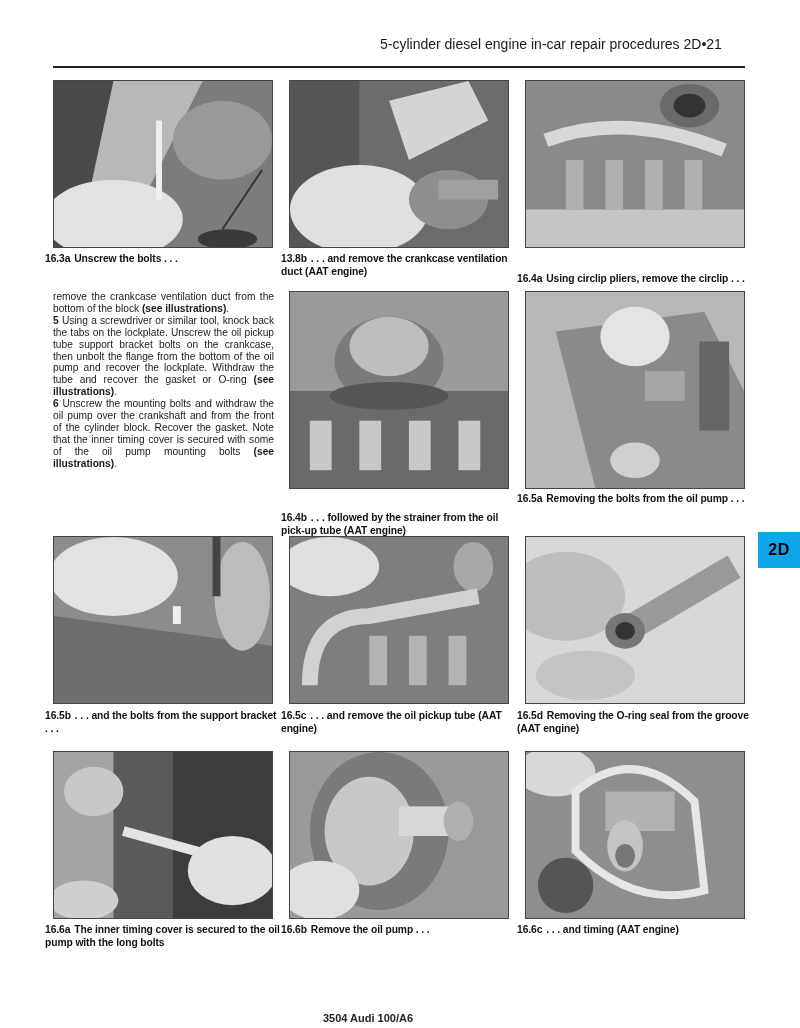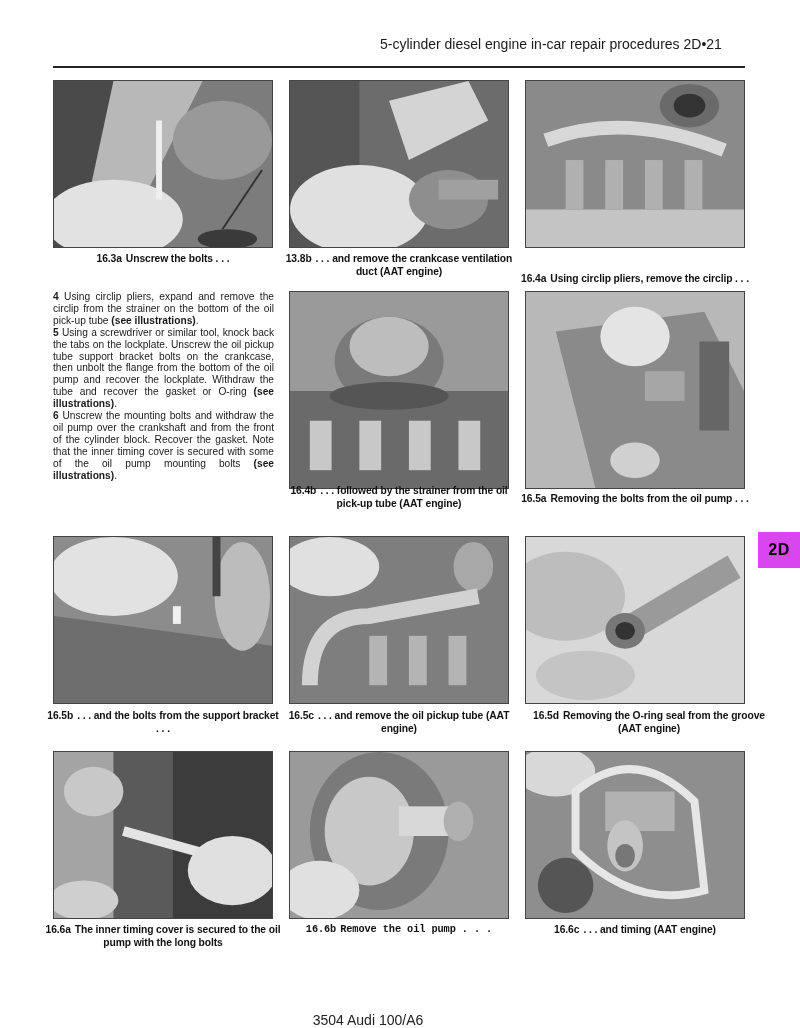--- a/index.html
+++ b/index.html
@@ -15,44 +15,44 @@
     position: absolute; left: 53px; top: 66px; width: 692px; height: 2px; background: #222;
   }
 
   .photo {
     position: absolute; width: 220px; border: 1px solid #444;
     overflow: hidden; background: #8a8a8a;
   }
   .photo svg { display: block; width: 100%; height: 100%; }
 
   .caption {
-    position: absolute; width: 236px; text-align: center;
+    position: absolute; width: 236px; 
     font-family: "Liberation Sans", sans-serif; font-weight: bold;
     font-size: 10.3px; line-height: 13px; color: #111;
     letter-spacing: -0.1px;
   }
   .caption .num { margin-right: 4px; }
 
   .body-text {
     position: absolute; left: 53px; top: 291px; width: 221px;
     font-size: 10.2px; line-height: 11.9px; text-align: justify; color: #1a1a1a;
   }
   .body-text p { margin: 0; }
   .body-text .para-num { font-weight: bold; }
   .body-text .ref { font-weight: bold; }
 
   .section-tab {
     position: absolute; left: 758px; top: 532px; width: 42px; height: 36px;
-    background: #d946ef; display: flex; align-items: center; justify-content: center;
+    background: #0ea5e9; display: flex; align-items: center; justify-content: center;
     font-weight: bold; font-size: 16px; color: #000; letter-spacing: 0.5px;
   }
 
   .footer {
     position: absolute; left: 0; top: 1012px; width: 736px; text-align: center;
-    font-size: 14px; color: #222;
+    font-size: 11px; color: #222; font-weight: bold;
   }
 </style>
 </head>
 <body>
 
 <div class="header-title">5-cylinder diesel engine in-car repair procedures  2D•21</div>
 <div class="header-rule"></div>
 
 <div class="photo" style="left:53px; top:80px; height:168px;">
   <svg viewBox="0 0 220 168" preserveAspectRatio="none">
@@ -94,21 +94,21 @@
   <span class="num">16.3a</span><span>Unscrew the bolts  . . .</span>
 </div>
 <div class="caption" style="left:281px; top:252px;">
   <span class="num">13.8b</span><span>. . . and remove the crankcase ventilation duct (AAT engine)</span>
 </div>
 <div class="caption" style="left:517px; top:252px;margin-top:20px;">
   <span class="num">16.4a</span><span>Using circlip pliers, remove the circlip  . . .</span>
 </div>
 
 <div class="body-text">
-  <p><span class="para-num">4</span><span> Using circlip pliers, expand and remove the circlip from the strainer on the bottom of the oil pick-up tube </span><span class="ref">(see illustrations)</span>.</p>
+  <p><span>remove the crankcase ventilation duct from the bottom of the block </span><span class="ref">(see illustrations)</span>.</p>
   <p><span class="para-num">5</span><span> Using a screwdriver or similar tool, knock back the tabs on the lockplate. Unscrew the oil pickup tube support bracket bolts on the crankcase, then unbolt the flange from the bottom of the oil pump and recover the lockplate. Withdraw the tube and recover the gasket or O-ring </span><span class="ref">(see illustrations)</span>.</p>
   <p><span class="para-num">6</span><span> Unscrew the mounting bolts and withdraw the oil pump over the crankshaft and from the front of the cylinder block. Recover the gasket. Note that the inner timing cover is secured with some of the oil pump mounting bolts </span><span class="ref">(see illustrations)</span>.</p>
 </div>
 
 <div class="photo" style="left:289px; top:291px; height:198px;">
   <svg viewBox="0 0 220 198" preserveAspectRatio="none">
     <rect width="220" height="198" fill="#9a9a9a"></rect>
     <rect x="0" y="100" width="220" height="98" fill="#6a6a6a"></rect>
     <ellipse cx="100" cy="70" rx="55" ry="45" fill="#7a7a7a"></ellipse>
     <ellipse cx="100" cy="55" rx="40" ry="30" fill="#bdbdbd"></ellipse>
@@ -123,21 +123,21 @@
   <svg viewBox="0 0 220 198" preserveAspectRatio="none">
     <rect width="220" height="198" fill="#b8b8b8"></rect>
     <polygon points="30,40 180,20 220,100 220,198 70,198" fill="#8a8a8a"></polygon>
     <ellipse cx="110" cy="45" rx="35" ry="30" fill="#e4e4e4"></ellipse>
     <rect x="175" y="50" width="30" height="90" fill="#666"></rect>
     <ellipse cx="110" cy="170" rx="25" ry="18" fill="#d0d0d0"></ellipse>
     <rect x="120" y="80" width="40" height="30" fill="#a6a6a6"></rect>
   </svg>
 </div>
 
-<div class="caption" style="left:281px; top:484px;">
+<div class="caption" style="left:281px; top:511px;">
   <span class="num">16.4b</span><span>. . . followed by the strainer from the oil pick-up tube (AAT engine)</span>
 </div>
 <div class="caption" style="left:517px; top:492px;">
   <span class="num">16.5a</span><span>Removing the bolts from the oil pump  . . .</span>
 </div>
 
 <div class="section-tab">2D</div>
 
 <div class="photo" style="left:53px; top:536px; height:168px;">
   <svg viewBox="0 0 220 168" preserveAspectRatio="none">
@@ -170,21 +170,21 @@
     <ellipse cx="60" cy="140" rx="50" ry="25" fill="#c4c4c4"></ellipse>
   </svg>
 </div>
 
 <div class="caption" style="left:45px; top:709px;">
   <span class="num">16.5b</span><span>. . . and the bolts from the support bracket  . . .</span>
 </div>
 <div class="caption" style="left:281px; top:709px;">
   <span class="num">16.5c</span><span>. . . and remove the oil pickup tube (AAT engine)</span>
 </div>
-<div class="caption" style="left:517px; top:709px;margin-left:14px;">
+<div class="caption" style="left:517px; top:709px;">
   <span class="num">16.5d</span><span>Removing the O-ring seal from the groove (AAT engine)</span>
 </div>
 
 <div class="photo" style="left:53px; top:751px; height:168px;">
   <svg viewBox="0 0 220 168" preserveAspectRatio="none">
     <rect width="220" height="168" fill="#5a5a5a"></rect>
     <rect x="0" y="0" width="60" height="168" fill="#a4a4a4"></rect>
     <rect x="120" y="0" width="100" height="168" fill="#3c3c3c"></rect>
     <path d="M70 80 L 160 105" stroke="#e4e4e4" stroke-width="10" fill="none"></path>
     <ellipse cx="40" cy="40" rx="30" ry="25" fill="#c8c8c8"></ellipse>
@@ -210,20 +210,20 @@
     <rect x="80" y="40" width="70" height="40" fill="#b2b2b2"></rect>
     <ellipse cx="100" cy="95" rx="18" ry="26" fill="#c4c4c4"></ellipse>
     <ellipse cx="100" cy="105" rx="10" ry="12" fill="#777"></ellipse>
     <ellipse cx="40" cy="135" rx="28" ry="28" fill="#555"></ellipse>
   </svg>
 </div>
 
 <div class="caption" style="left:45px; top:923px;">
   <span class="num">16.6a</span><span>The inner timing cover is secured to the oil pump with the long bolts</span>
 </div>
-<div class="caption" style="left:281px; top:923px;font-family:Liberation Mono, monospace;">
+<div class="caption" style="left:281px; top:923px;">
   <span class="num">16.6b</span><span>Remove the oil pump  . . .</span>
 </div>
 <div class="caption" style="left:517px; top:923px;">
   <span class="num">16.6c</span><span>. . . and timing (AAT engine)</span>
 </div>
 
 <div class="footer">3504 Audi 100/A6</div>
 
 </body></html>

